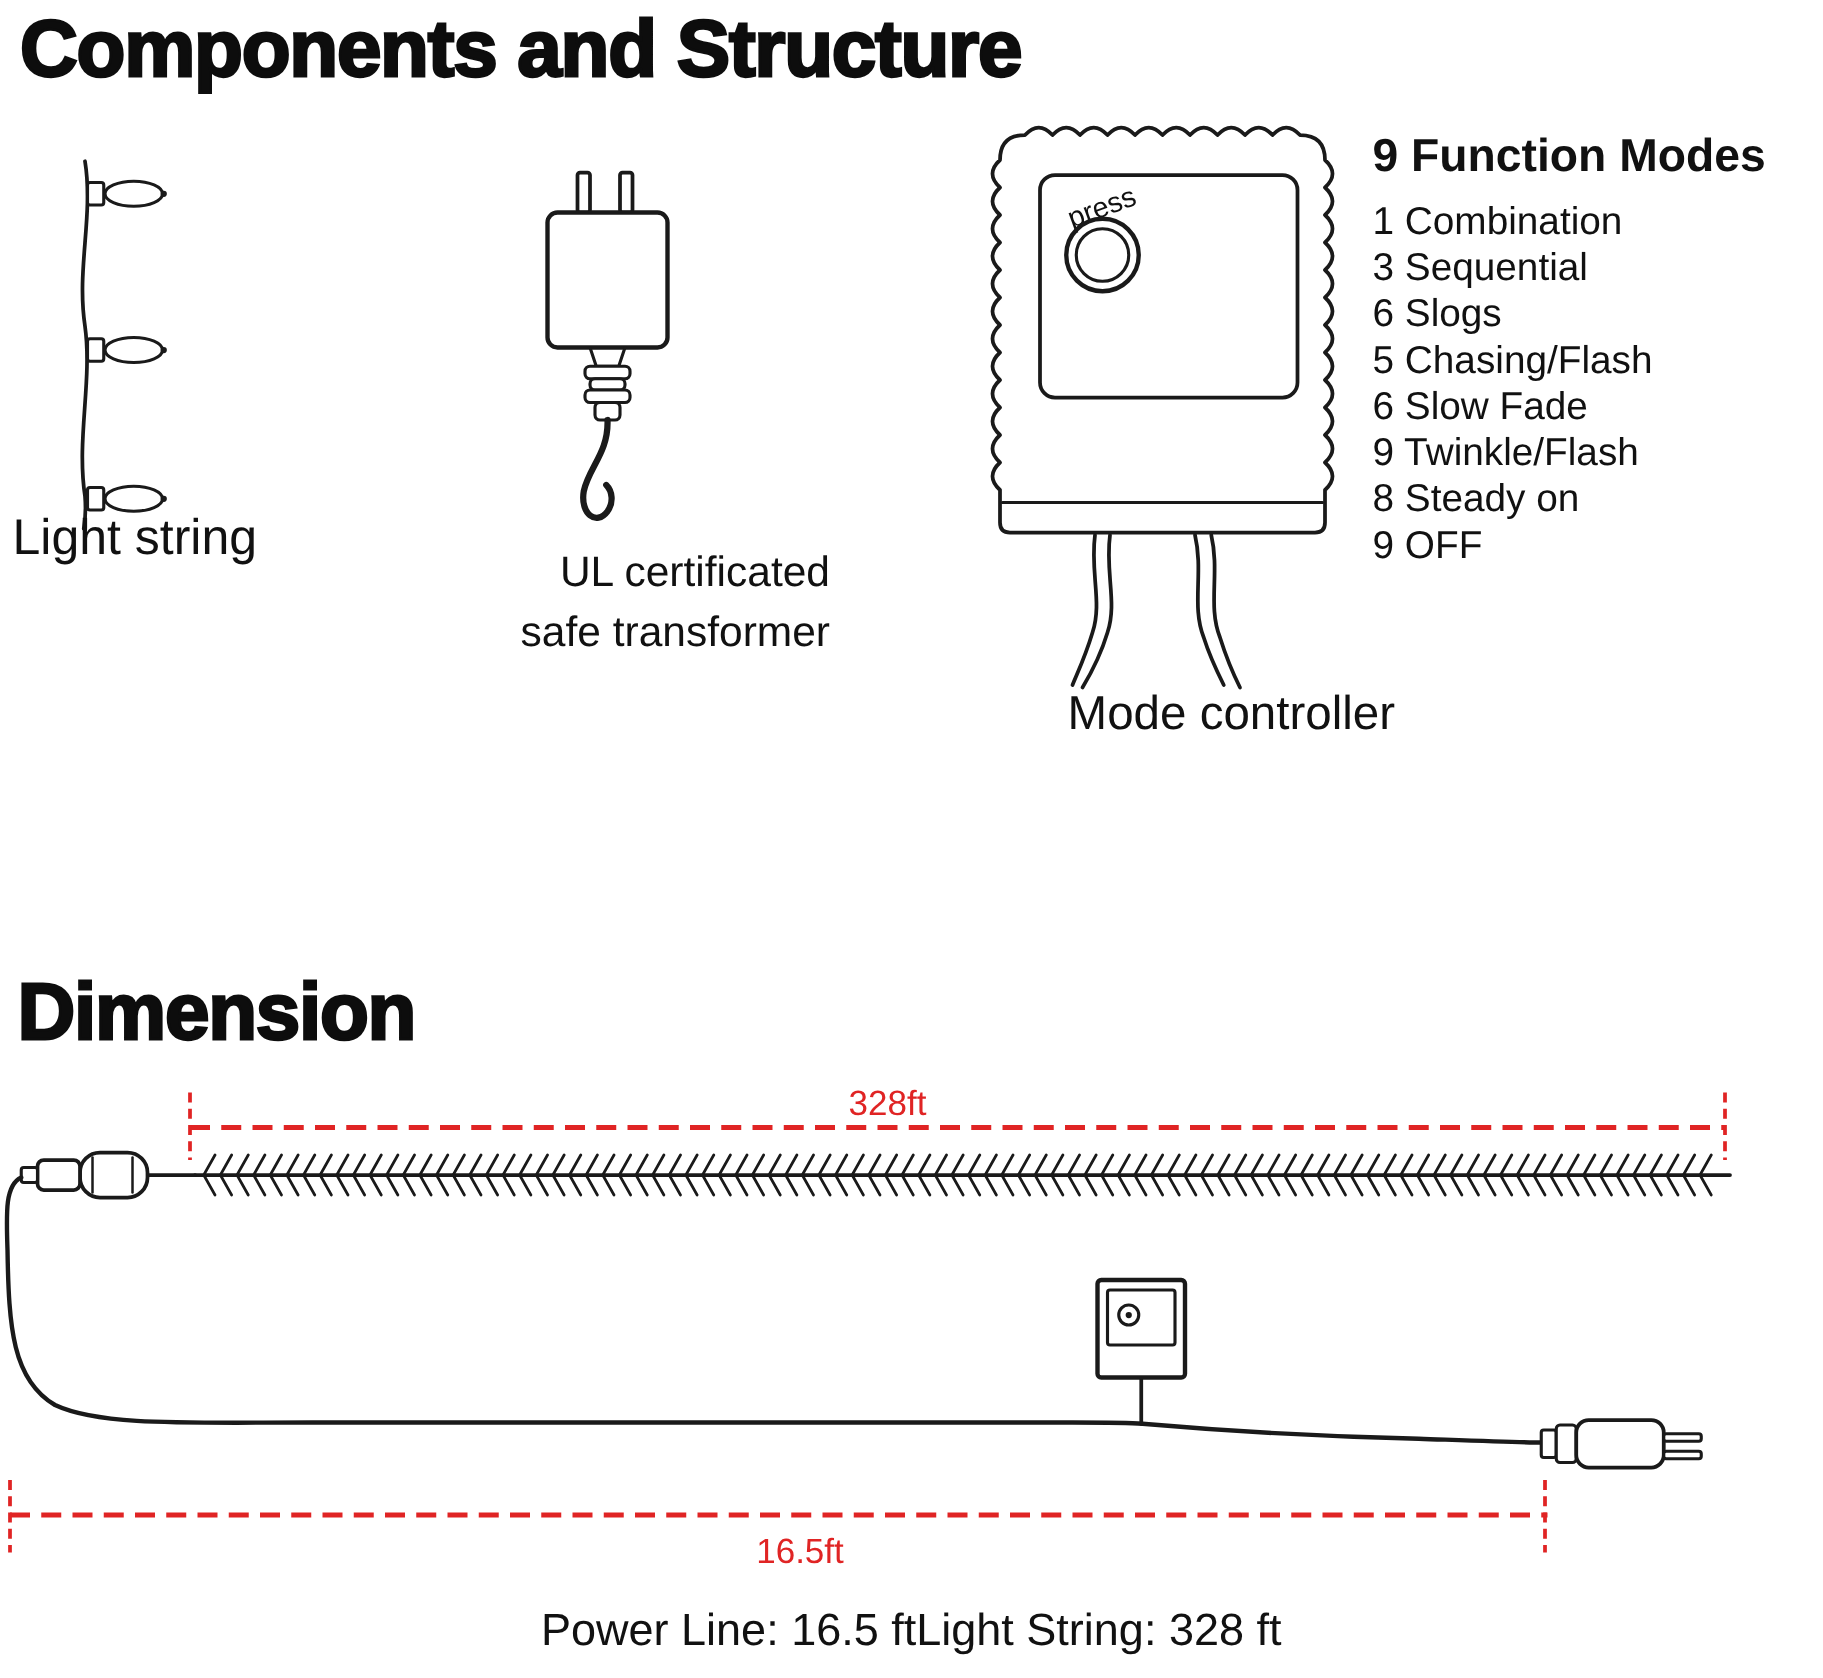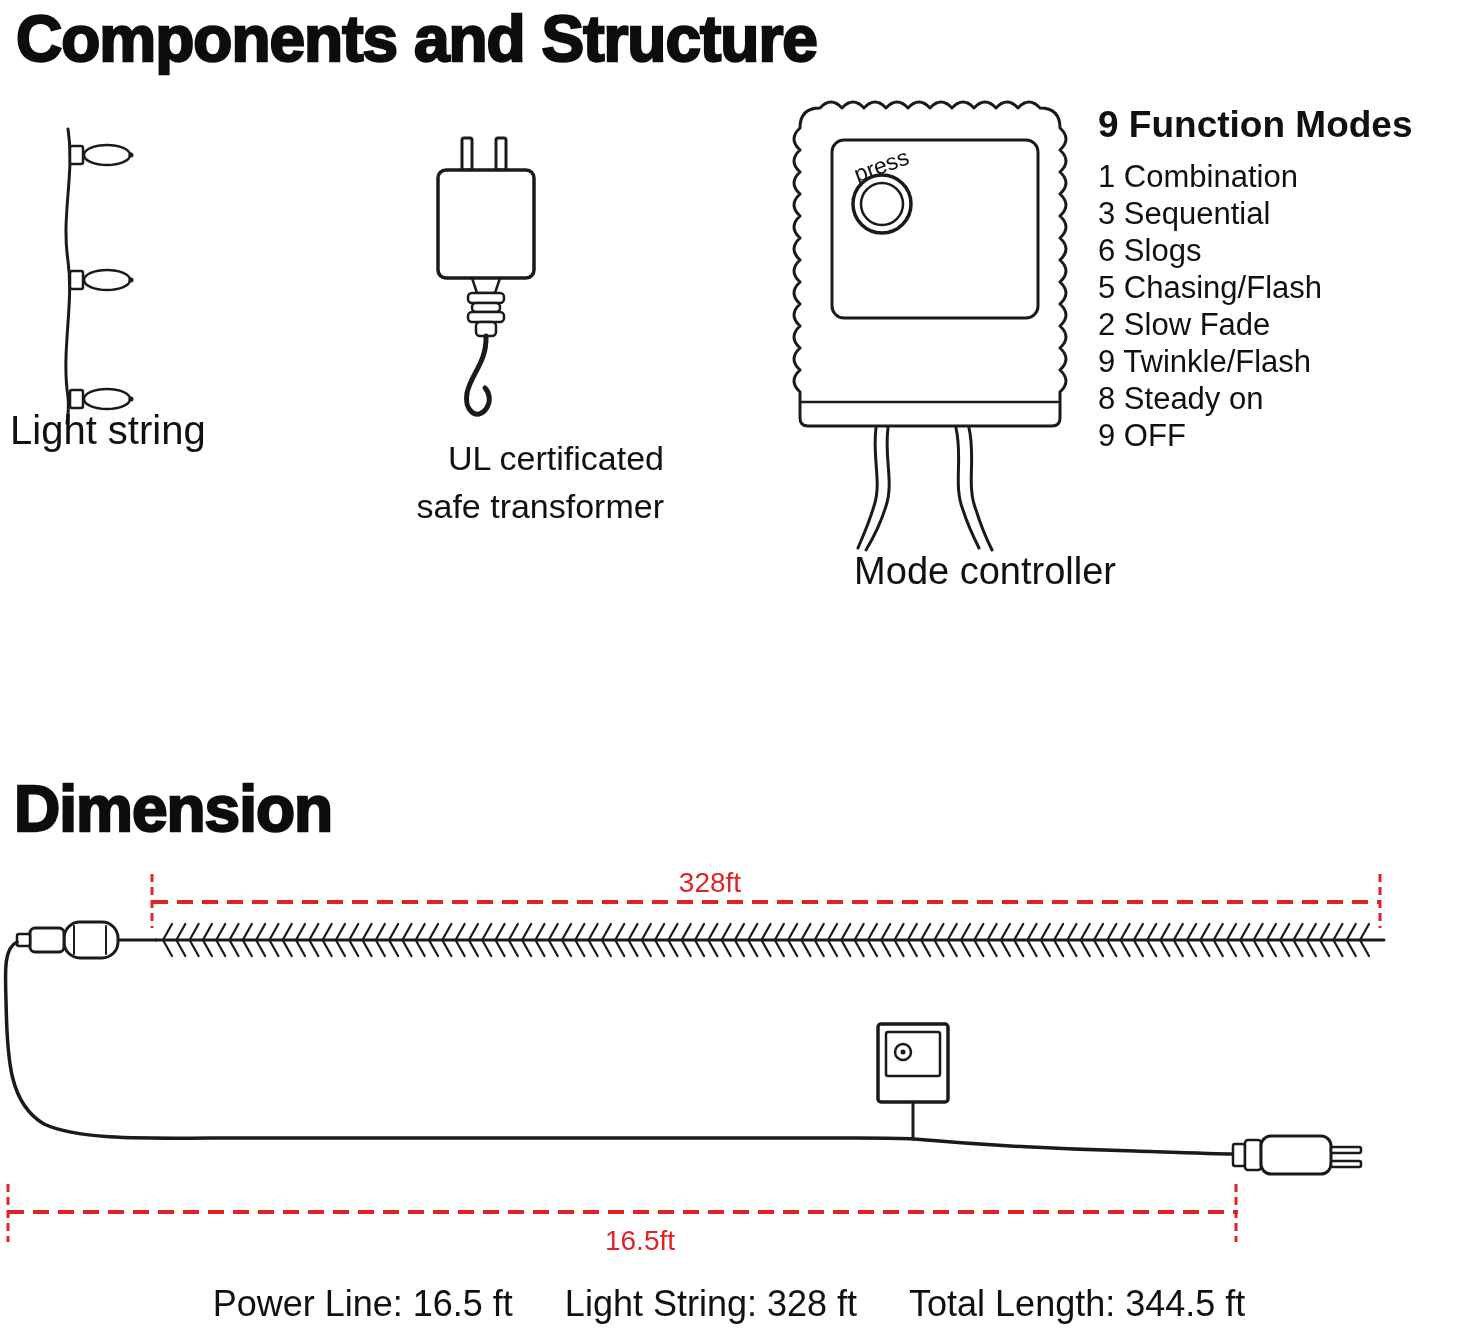--- a/index.html
+++ b/index.html
@@ -10,21 +10,21 @@
   .h-title{position:absolute;font-size:64px;font-weight:bold;letter-spacing:-1px;
            -webkit-text-stroke:2.3px #0d0d0d;color:#0d0d0d;white-space:nowrap}
   .label{position:absolute;color:#111;white-space:nowrap}
   .light-string-label{left:10px;top:408px;font-size:40px}
   .transformer-label{left:330px;top:434px;width:334px;text-align:right;font-size:34px;line-height:48px;white-space:normal}
   .controller-label{left:772px;top:550px;width:344px;text-align:right;font-size:38px}
   .modes{position:absolute;left:1098px;top:104px;width:356px}
   .modes-title{font-size:37px;font-weight:bold;margin-bottom:12px;white-space:nowrap}
   .modes-list{list-style:none}
   .modes-list li{font-size:31px;line-height:37px;white-space:nowrap}
-  .summary{position:absolute;left:0;right:0;top:1283px;display:flex;justify-content:center;gap:52px;font-size:36px}
+  .summary{position:absolute;left:0;right:0;top:1283px;display:flex;justify-content:center;font-size:36px}
   .summary span{white-space:nowrap}
   .ink{stroke:#1a1a1a;fill:none;stroke-linejoin:round;stroke-linecap:round}
   .inkf{stroke:#1a1a1a;fill:#fff;stroke-linejoin:round}
   .red{stroke:#e02424;fill:none}
   svg text{font-family:"Liberation Sans",sans-serif}
   .measure-text{fill:#e02424;font-size:28px}
   .press-text{fill:#111;font-size:23px}
 </style>
 </head>
 <body>
@@ -87,21 +87,21 @@
   </svg>
   <div class="label controller-label">Mode controller</div>
 
   <div class="modes">
     <div class="modes-title">9 Function Modes</div>
     <ul class="modes-list">
       <li>1 Combination</li>
       <li>3 Sequential</li>
       <li>6 Slogs</li>
       <li>5 Chasing/Flash</li>
-      <li>2 Slow Fade</li>
+      <li>6 Slow Fade</li>
       <li>9 Twinkle/Flash</li>
       <li>8 Steady on</li>
       <li>9 OFF</li>
     </ul>
   </div>
 
   <h2 class="h-title" style="left:14px;top:772px">Dimension</h2>
 
   <svg class="abs" style="left:0;top:850px" width="1458" height="412" viewBox="0 0 1458 412">
 
@@ -147,16 +147,15 @@
       <line class="red" stroke-width="4" stroke-dasharray="16 9" x1="8" y1="362" x2="1238" y2="362"></line>
       <line class="red" stroke-width="3" stroke-dasharray="8 5" x1="8" y1="334" x2="8" y2="392"></line>
       <line class="red" stroke-width="3" stroke-dasharray="8 5" x1="1236" y1="334" x2="1236" y2="392"></line>
       <text class="measure-text" x="640" y="400" text-anchor="middle">16.5ft</text>
     </g>
   </svg>
 
   <div class="summary">
     <span>Power Line: 16.5 ft</span>
     <span>Light String: 328 ft</span>
-    <span>Total Length: 344.5 ft</span>
   </div>
 
 </div>
 
 </body></html>

